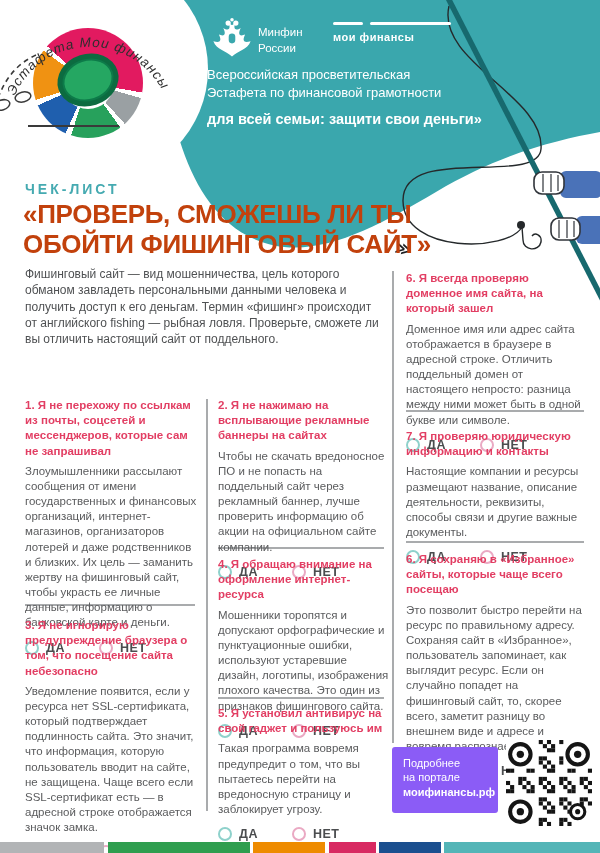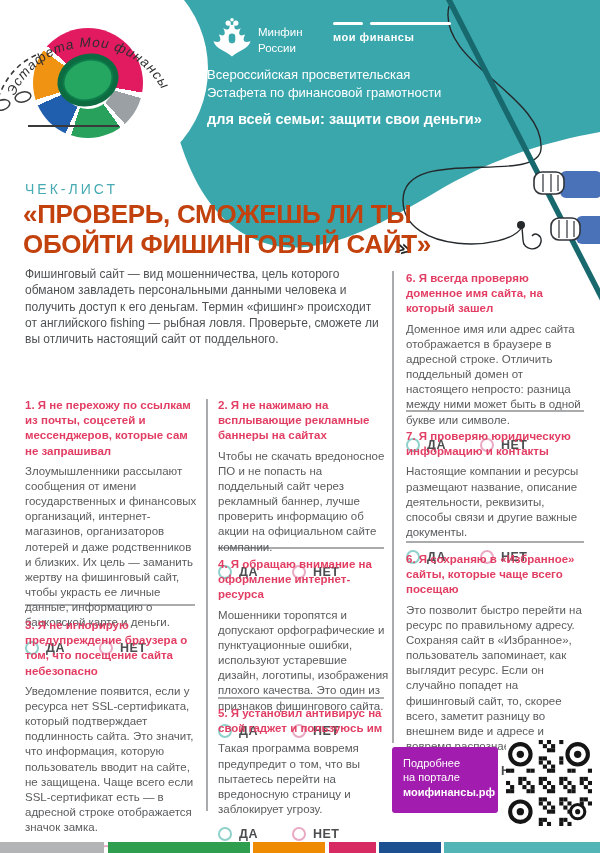--- a/index.html
+++ b/index.html
@@ -33,21 +33,21 @@
   #brand .rule{display:flex;gap:7px;height:3px;margin-bottom:6px;}
   #brand .rule i{background:#fff;height:3px;border-radius:2px;}
   #brand .rule i:first-child{width:30px;}
   #brand .rule i:last-child{flex:1;}
   #brand .t{font-size:11px;font-weight:bold;letter-spacing:.5px;}
   #program{left:207px;top:66px;font-size:13px;line-height:1.4;}
   #stage{left:207px;top:110px;font-size:14.5px;line-height:1.35;font-weight:bold;}
   #stage .pre{font-weight:normal;}
 
   
-  #kicker{left:25px;top:181px;font-size:14px;letter-spacing:3px;color:#45aab1;font-weight:normal;z-index:4;}
+  #kicker{left:25px;top:181px;font-size:14px;letter-spacing:3px;color:#45aab1;font-weight:bold;z-index:4;}
   #title{left:23px;top:199px;width:430px;font-size:26px;font-weight:800;color:#c2410c;
          line-height:1.17;letter-spacing:-.3px;z-index:4;}
 
   
   #intro{left:25px;top:266px;width:354px;font-size:12px;color:#4f5153;line-height:1.36;z-index:4;}
   #intro .it{margin-top:8px;font-style:italic;color:#515254;}
 
   
   .item{z-index:4;}
   .item h3{margin:0;font-size:11.5px;line-height:1.32;color:#e23e63;font-weight:bold;}
@@ -56,21 +56,21 @@
   .opt{display:flex;align-items:flex-start;gap:7px;}
   .opt b{font-size:12.5px;color:#4b4d4f;font-weight:bold;letter-spacing:.5px;}
   .c{width:14px;height:14px;border-radius:50%;background:#fff;display:inline-block;box-sizing:border-box;}
   .c.yes{border:2px solid #8ed1cb;}
   .c.no{border:2px solid #eaa9c3;}
 
   .vdiv{width:2px;background:#a9abad;z-index:2;}
   .hdiv{height:2px;background:#a9abad;z-index:2;}
 
   
-  #qrbox{left:392px;top:747px;width:106px;height:66px;background:#a21caf;border-radius:3px;
+  #qrbox{left:392px;top:747px;width:106px;height:66px;background:#8b5cf6;border-radius:3px;
          color:#fff;font-size:11px;line-height:1.3;padding:9px 0 0 11px;box-sizing:border-box;z-index:4;}
   #qrbox .b{font-weight:bold;}
   #qr{left:506px;top:740px;z-index:4;}
 
   
   .fseg{top:842px;height:11px;z-index:4;}
 </style>
 </head>
 <body>
 

